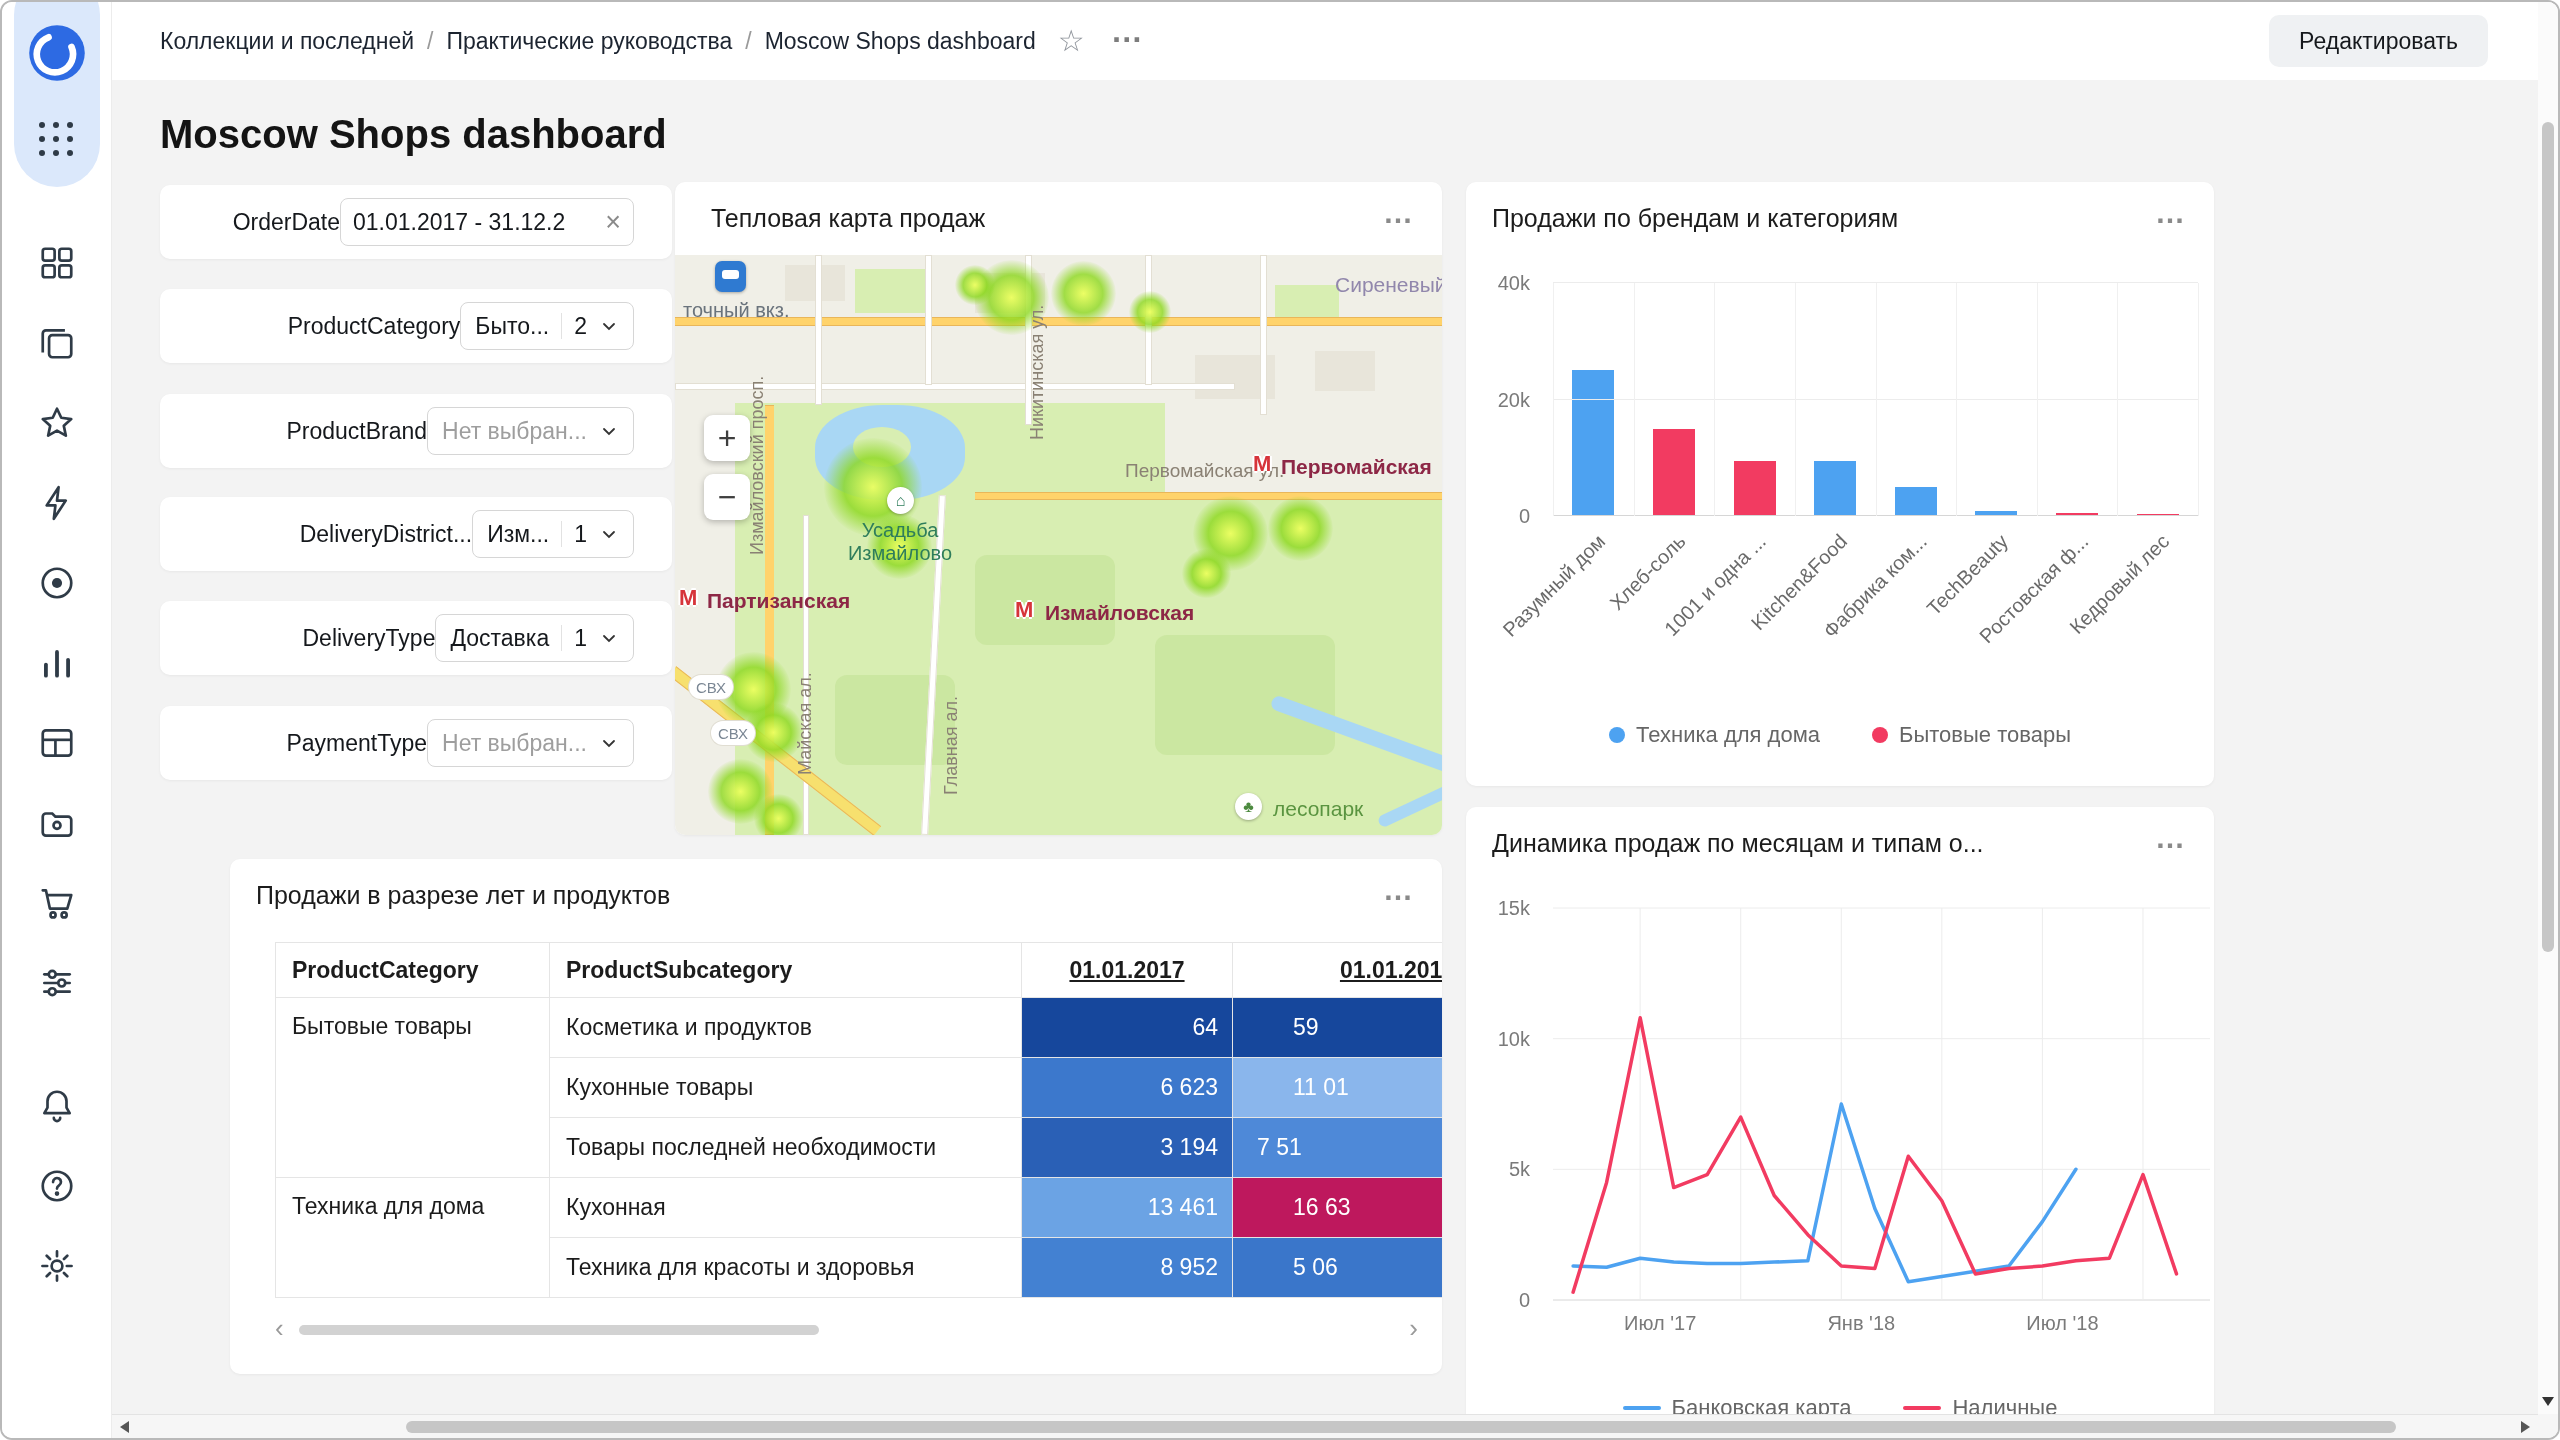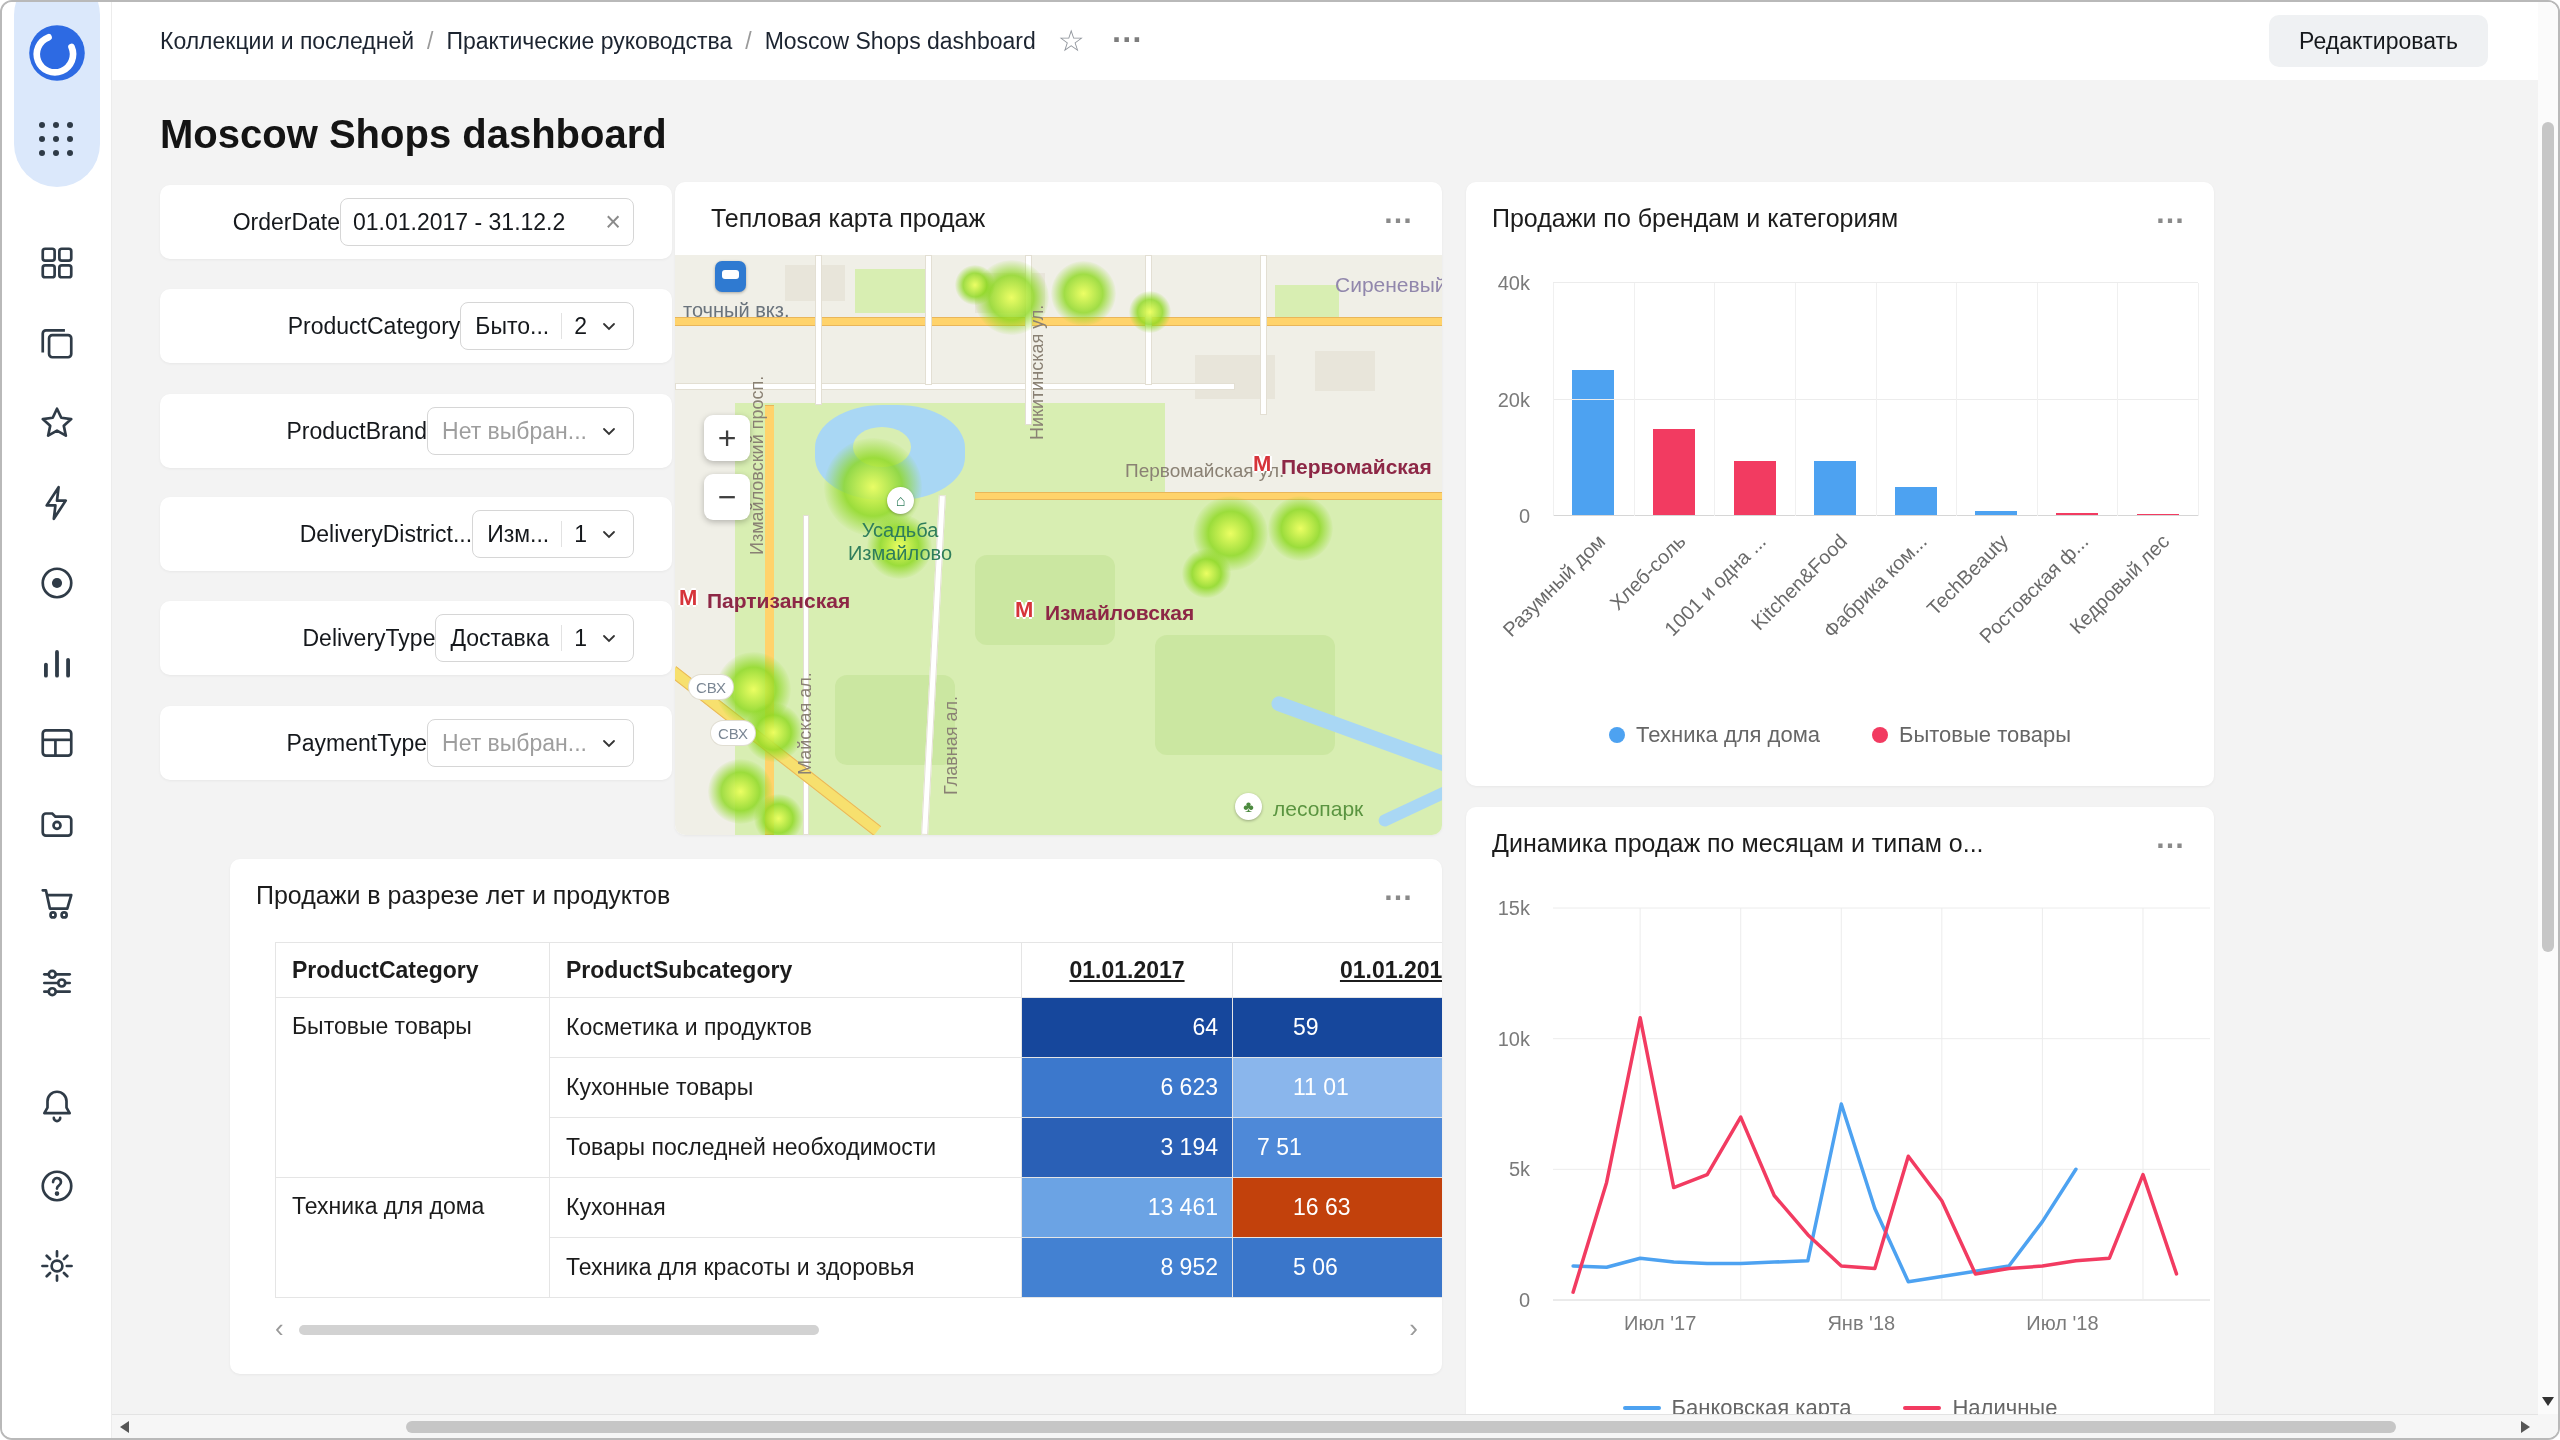--- a/index.html
+++ b/index.html
@@ -584,21 +584,21 @@
                 </tr>
                 <tr>
                   <td>Товары последней необходимости</td>
                   <td class="num" style="background: rgb(42, 96, 182);">3 194</td>
                   <td class="num num18" style="background: rgb(78, 137, 216); padding-left: 24px;">7 51</td>
                 </tr>
                 <tr>
                   <td class="cat" rowspan="2">Техника для дома</td>
                   <td>Кухонная</td>
                   <td class="num" style="background: rgb(107, 163, 228);">13 461</td>
-                  <td class="num num18" style="background: #c2410c;">16 63</td>
+                  <td class="num num18" style="background: #be185d;">16 63</td>
                 </tr>
                 <tr>
                   <td>Техника для красоты и здоровья</td>
                   <td class="num" style="background: rgb(67, 129, 210);">8 952</td>
                   <td class="num num18" style="background: rgb(58, 118, 202);">5 06</td>
                 </tr>
               </tbody>
           </table>
         </div>
         <div class="tbl-scroll">

